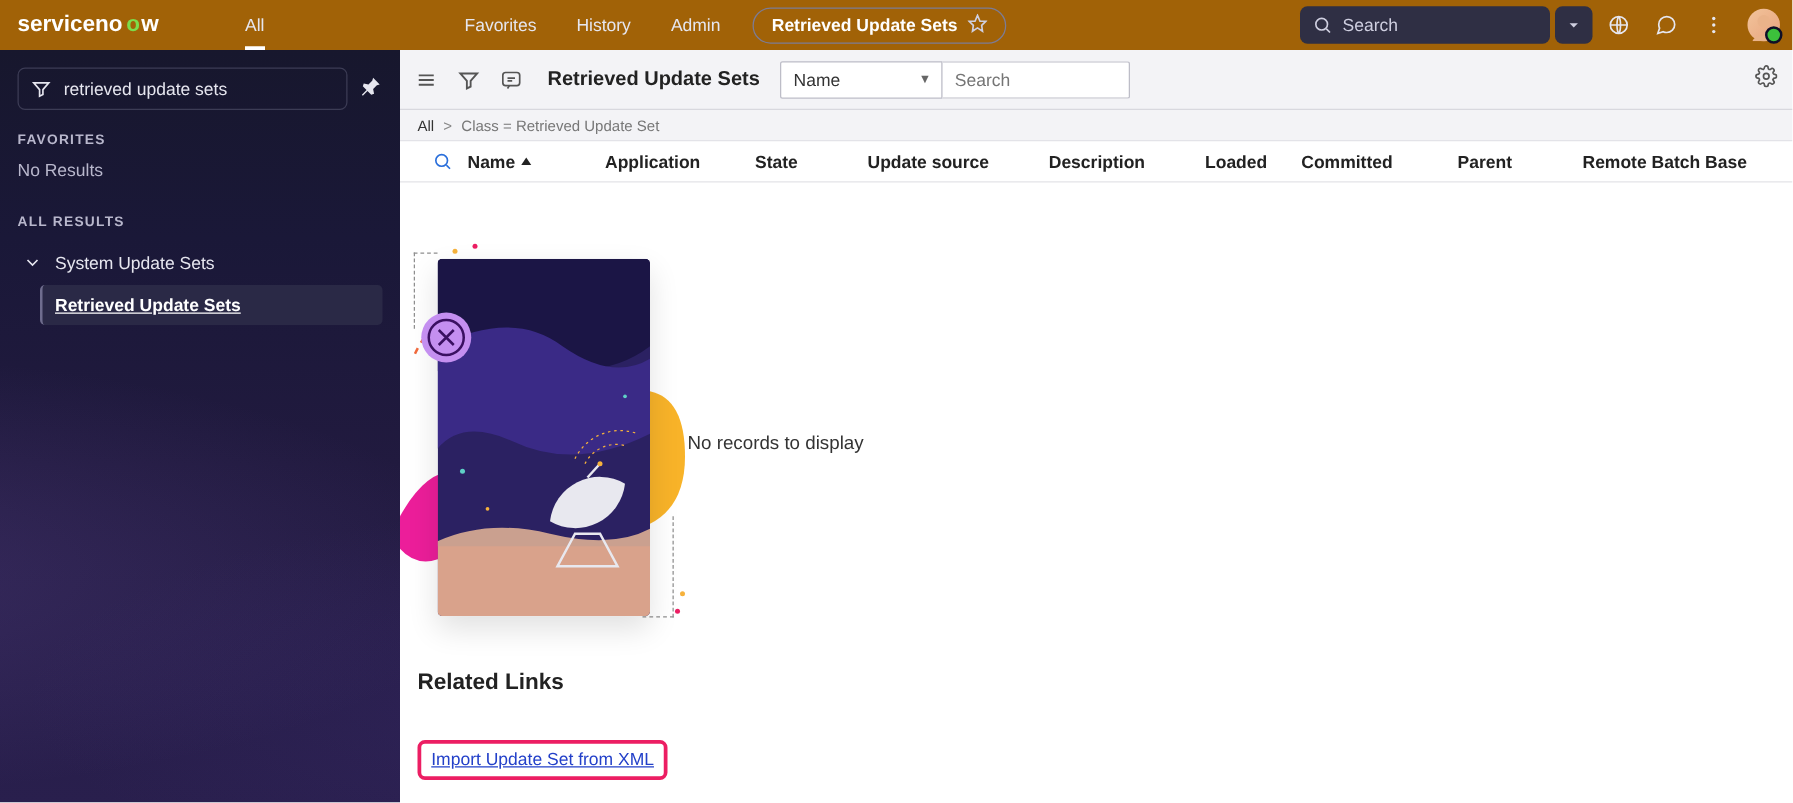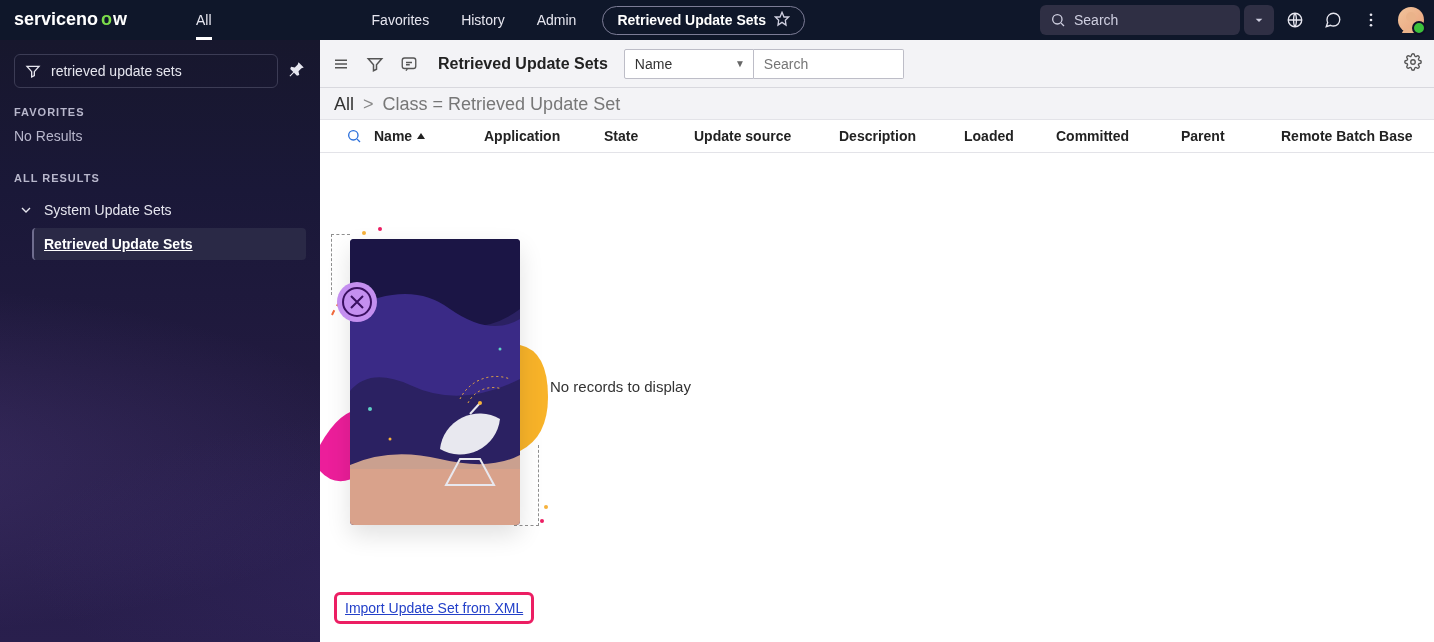--- a/index.html
+++ b/index.html
@@ -2,21 +2,21 @@
 <html><head>
 <meta charset="utf-8">
 <style>
   * { box-sizing: border-box; margin: 0; padding: 0; }
   html, body { width: 1434px; height: 642px; font-family: -apple-system, "Helvetica Neue", Arial, sans-serif; overflow: hidden; }
   body { display: flex; flex-direction: column; background:#fff; }
 
   
   .header {
     height: 40px;
-    background: #0f172a;
+    background: #a16207;
     display: flex;
     align-items: center;
     color: #e6e6ef;
     font-size: 14px;
     padding: 0 10px;
     gap: 4px;
   }
   .brand { display:flex; align-items:center; padding: 0 10px 0 4px; }
   .brand svg { display:block; }
   .nav-tabs { display:flex; align-items:center; gap: 4px; margin-left: 4px; }
@@ -139,59 +139,60 @@
   }
   .sel .caret { position:absolute; right:8px; color:#666; font-size:10px; }
   .sinput {
     height:30px; width:150px; border:1px solid #bdbdc7; border-left:none; border-radius:0 2px 2px 0;
     padding:0 10px; font-size:14px; color:#333;
   }
   .tb-right { margin-left:auto; }
   .gear { color:#555; cursor:pointer; }
 
   .breadcrumb {
-    padding:6px 14px 4px 14px; font-size:18px; color:#333;
+    padding:6px 14px 4px 14px; font-size:12px; color:#333;
     background:#f3f3f6;
   }
   .breadcrumb .bc-link { color:#333; }
   .breadcrumb .sep { margin:0 4px; color:#888; }
   .breadcrumb .bc-cond { color:#777; }
 
   .cols {
     display:flex; align-items:center;
     border-top:1px solid #e3e3e8;
     border-bottom:1px solid #e3e3e8;
     background:#fff;
     padding:8px 14px; gap: 0;
   }
   .col { font-size:14px; font-weight:700; color:#222; }
   .col.search { width:40px; display:flex; justify-content:center; color:#2a6fdb; }
   .col.c-name{ width:110px; display:flex; align-items:center; gap:4px;}
   .col.c-app { width:120px;}
   .col.c-state{ width:90px;}
   .col.c-src { width:145px;}
   .col.c-desc{ width:125px;}
-  .col.c-load{ width:92px;}
+  .col.c-load{ width:77px;}
   .col.c-com { width:125px;}
   .col.c-par { width:100px;}
   .col.c-rem { flex:1;}
 
   .empty-state {
     flex:1; display:flex; flex-direction:row; align-items:center;
     padding-top: 24px;
   }
   .empty-msg { margin-top:14px; font-size:15px; color:#333; }
 
   .related {
     padding: 10px 14px 18px 14px;
   }
   .related h3 { font-size:18px; font-weight:600; color:#222; margin-bottom:8px; }
   .related .link-box {
     display:inline-block; border:3px solid #ec1e63; border-radius:6px;
     padding:4px 8px;
+    margin-top:28px;
   }
   .related a { color:#2340c9; font-size:14px; text-decoration:underline; }
 
   
   svg.ic { width:16px;height:16px; }
   svg.ic18 { width:18px;height:18px; }
 
   
   .illus {
     width: 230px; height: 310px; position:relative;
@@ -445,19 +446,20 @@
         <svg width="46" height="46" style="position:absolute;left:14px;top:54px">
           <circle cx="23" cy="23" r="20" fill="#c48ff0"></circle>
           <circle cx="23" cy="23" r="14" fill="none" stroke="#3a1061" stroke-width="2"></circle>
           <path d="M17 17 L29 29 M29 17 L17 29" stroke="#3a1061" stroke-width="2"></path>
         </svg>
       </div>
       <div class="empty-msg">No records to display</div>
     </div>
 
     <div class="related">
+      <h3>Related Links</h3>
       <span class="link-box">
         <a href="#">Import Update Set from XML</a>
       </span>
     </div>
 
   </main>
 </div>
 
 </body></html>

